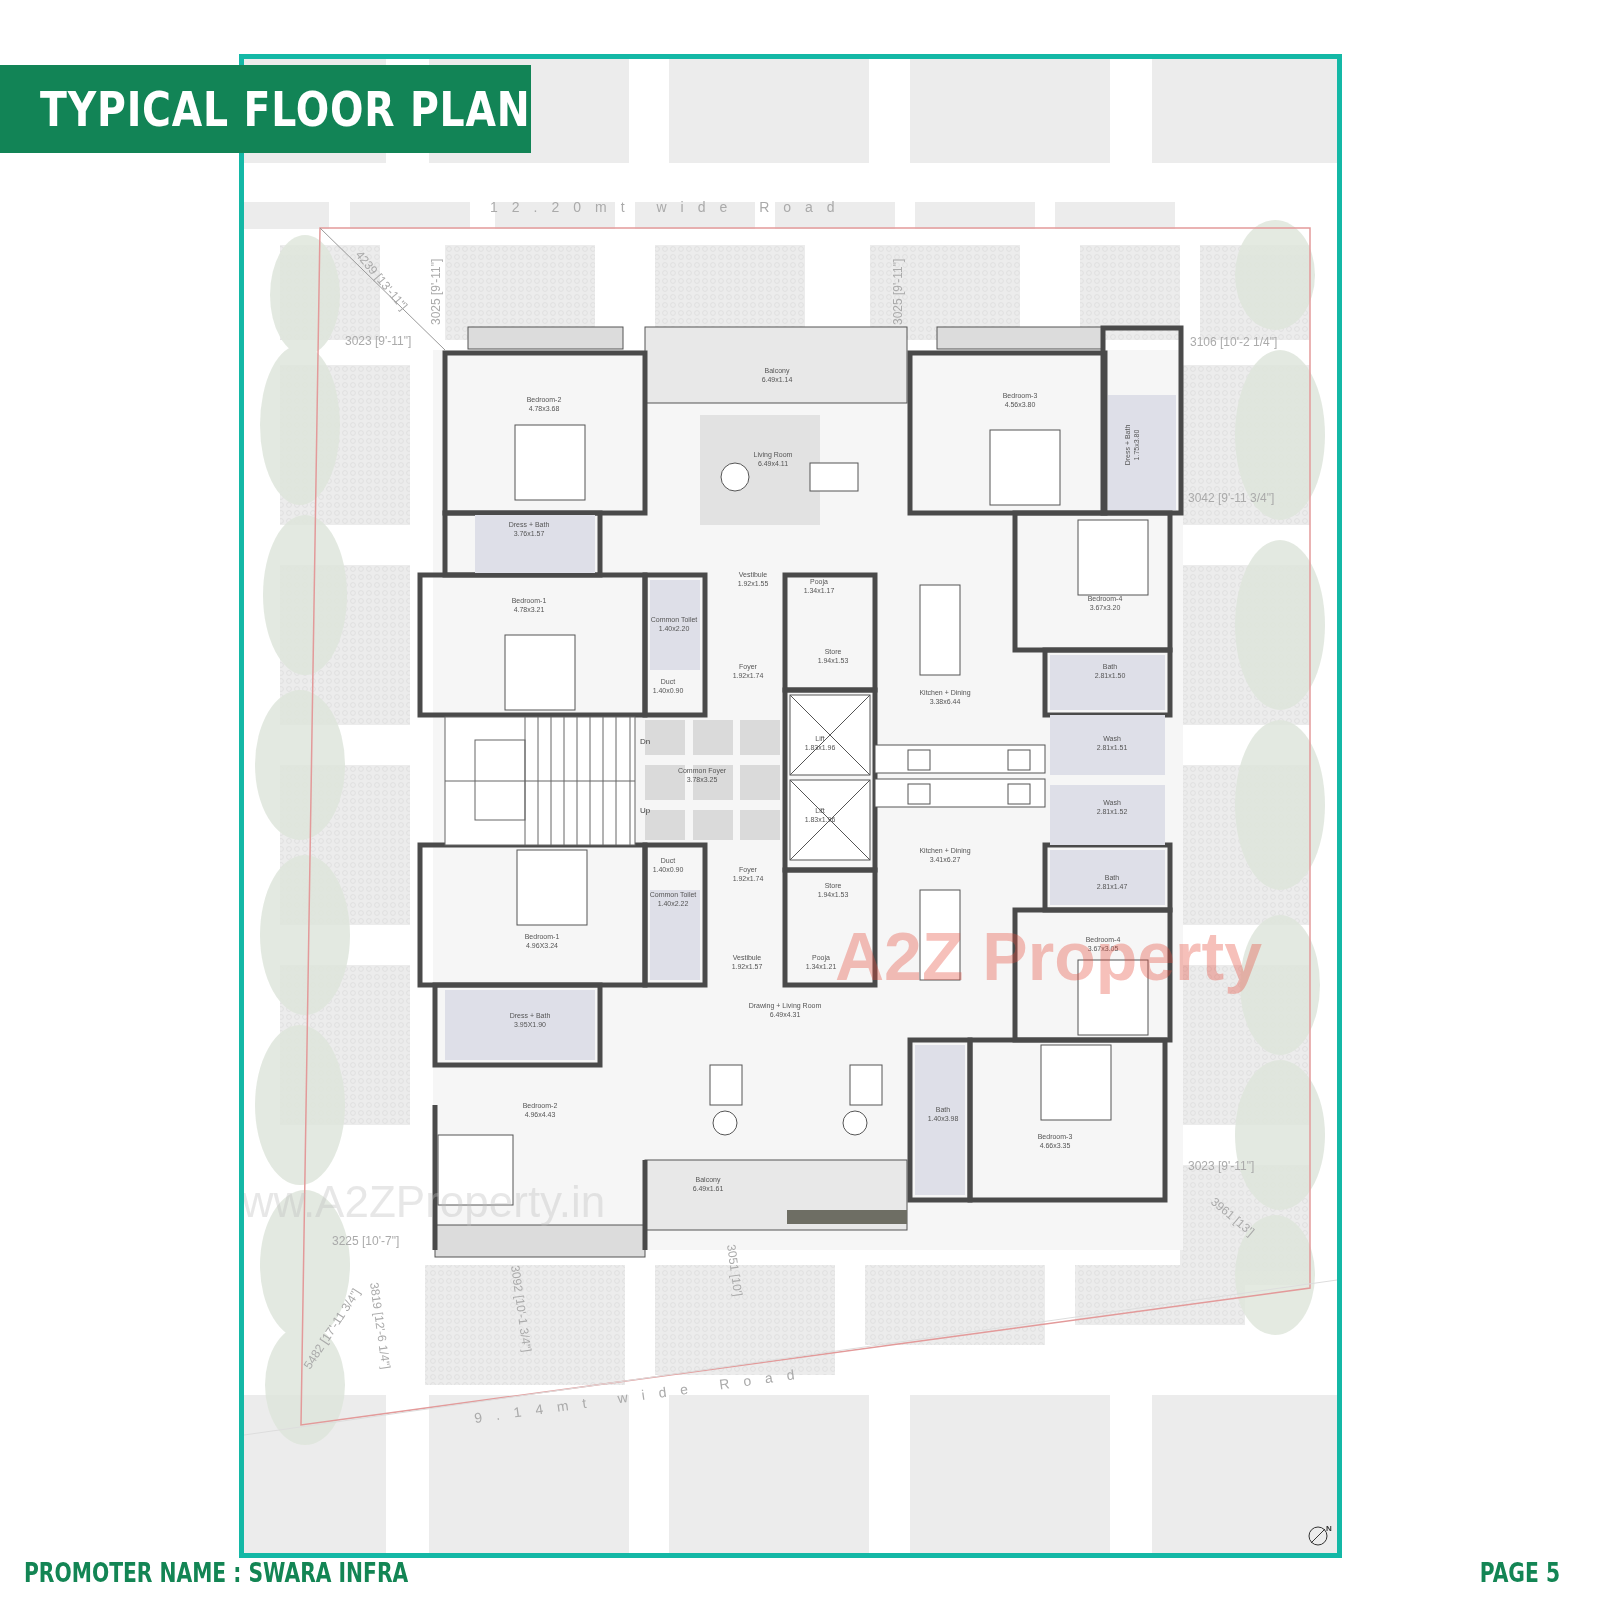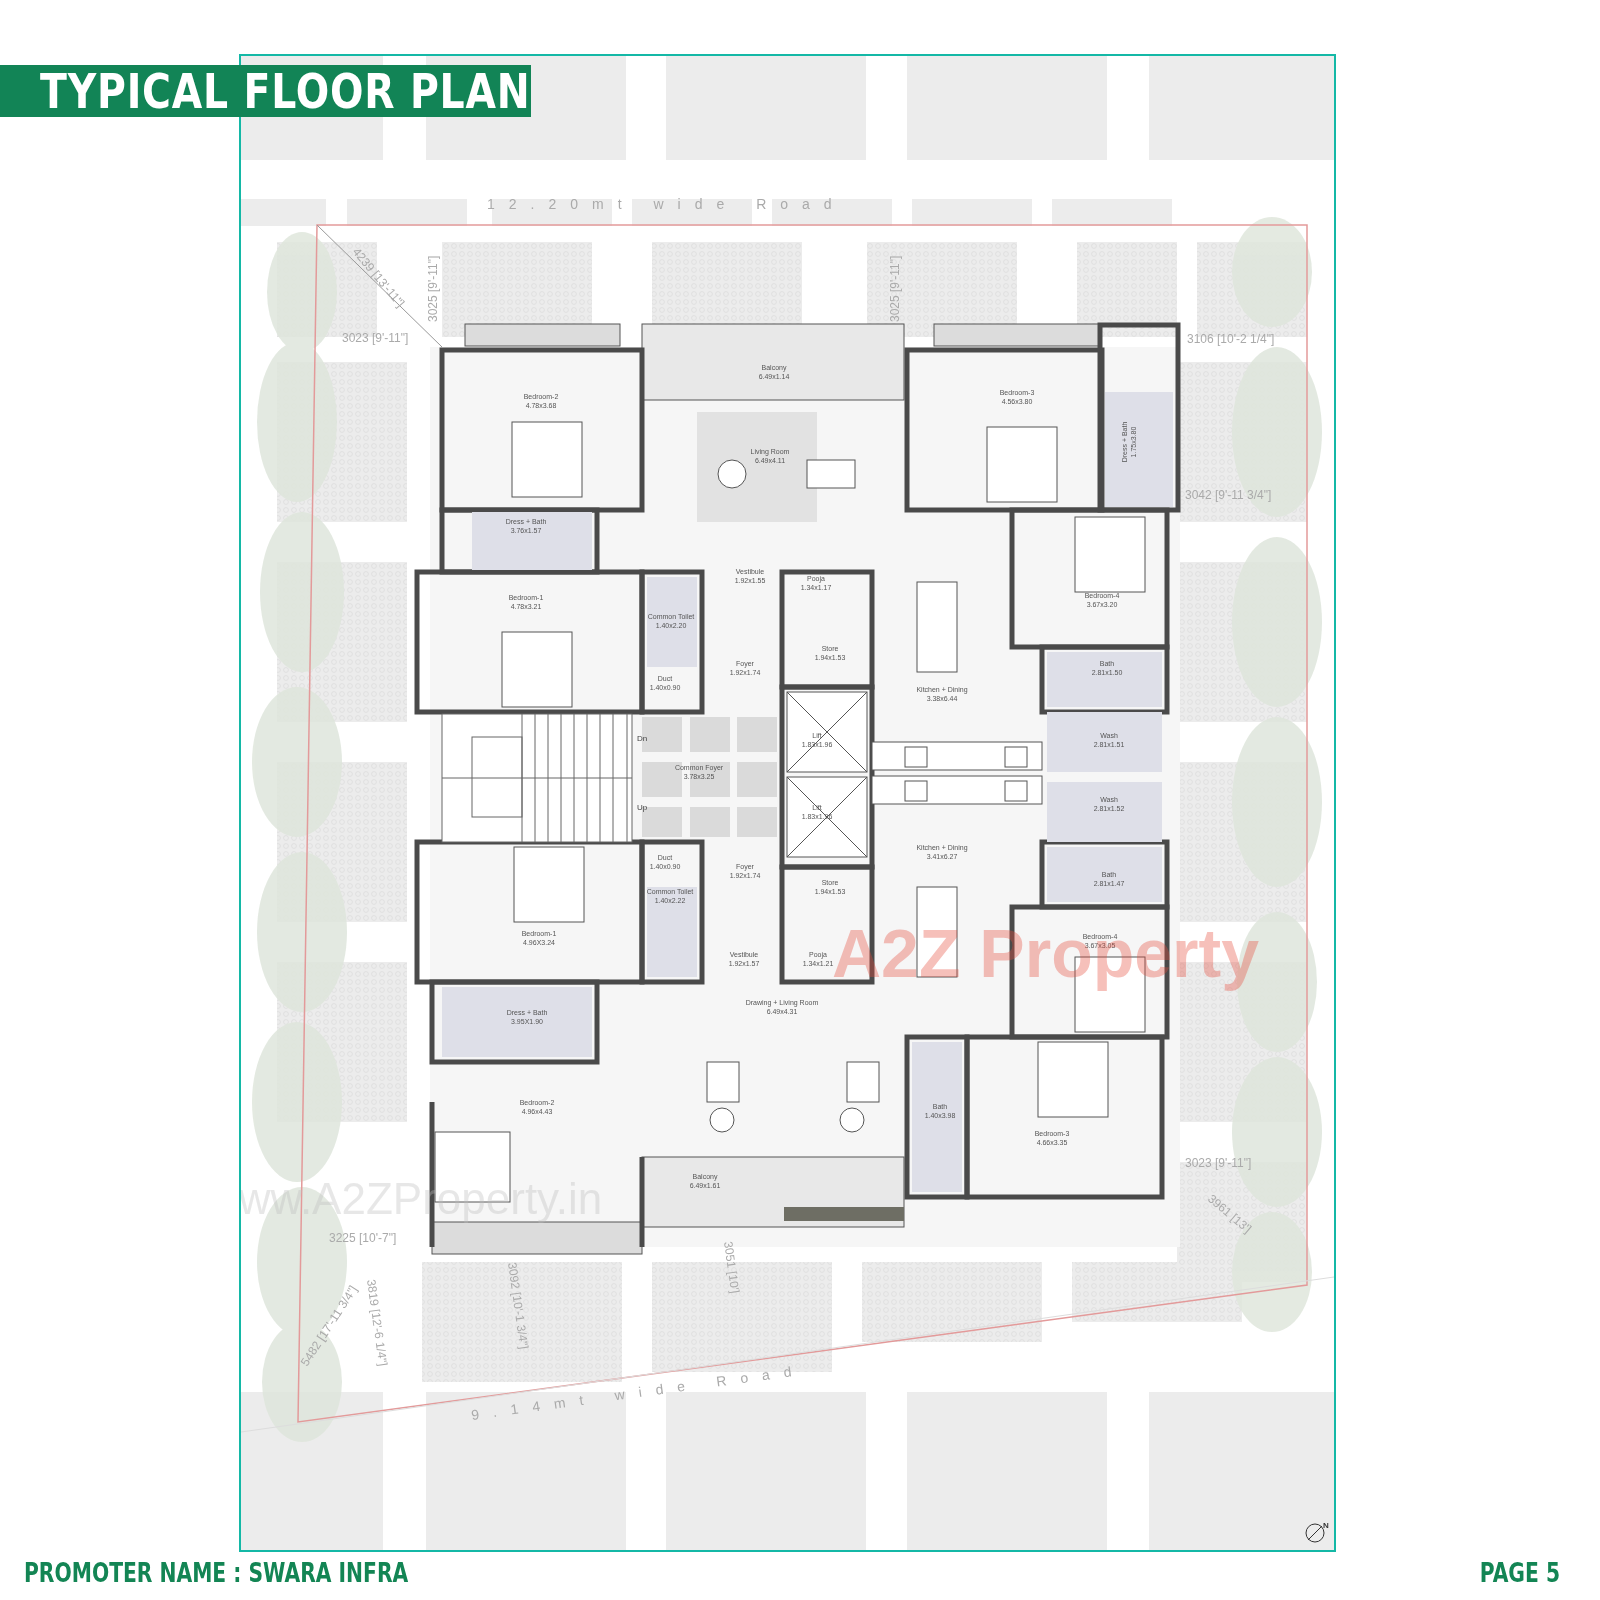--- a/index.html
+++ b/index.html
@@ -1,19 +1,19 @@
 <!DOCTYPE html>
 <html><head>
 <meta charset="utf-8">
 <style>
   html,body{margin:0;padding:0;background:#fff;}
   body{width:1600px;height:1600px;position:relative;overflow:hidden;font-family:"Liberation Sans",sans-serif;}
-  .title-bar{position:absolute;left:0;top:65px;width:531px;height:52px;background:#128456;color:#fff;z-index:5;display:flex;align-items:center;}
+  .title-bar{position:absolute;left:0;top:65px;width:531px;height:88px;background:#128456;color:#fff;z-index:5;display:flex;align-items:center;}
   .title-bar span{font-family:"DejaVu Sans",sans-serif;font-weight:bold;font-size:48px;letter-spacing:1px;margin-left:40px;transform:scaleX(0.82);transform-origin:left center;white-space:nowrap;}
-  .sheet{position:absolute;left:239px;top:54px;width:1093px;height:1494px;border:2px solid #14b8a6;background:#fff;overflow:hidden;}
+  .sheet{position:absolute;left:239px;top:54px;width:1093px;height:1494px;border:5px solid #14b8a6;background:#fff;overflow:hidden;}
   .footer-left,.footer-right{position:absolute;top:1558px;color:#138554;font-family:"DejaVu Sans",sans-serif;font-weight:bold;font-size:26px;white-space:nowrap;}
   .footer-left{left:24px;transform:scaleX(0.78);transform-origin:left center;}
   .footer-right{right:40px;transform:scaleX(0.78);transform-origin:right center;}
   svg text{font-family:"Liberation Sans",sans-serif;}
   .room-label{font-size:7px;fill:#555;text-anchor:middle;}
   .dim{font-size:12px;fill:#aaa;}
   .road{font-size:14px;fill:#aaa;letter-spacing:14px;}
 </style>
 </head>
 <body>

